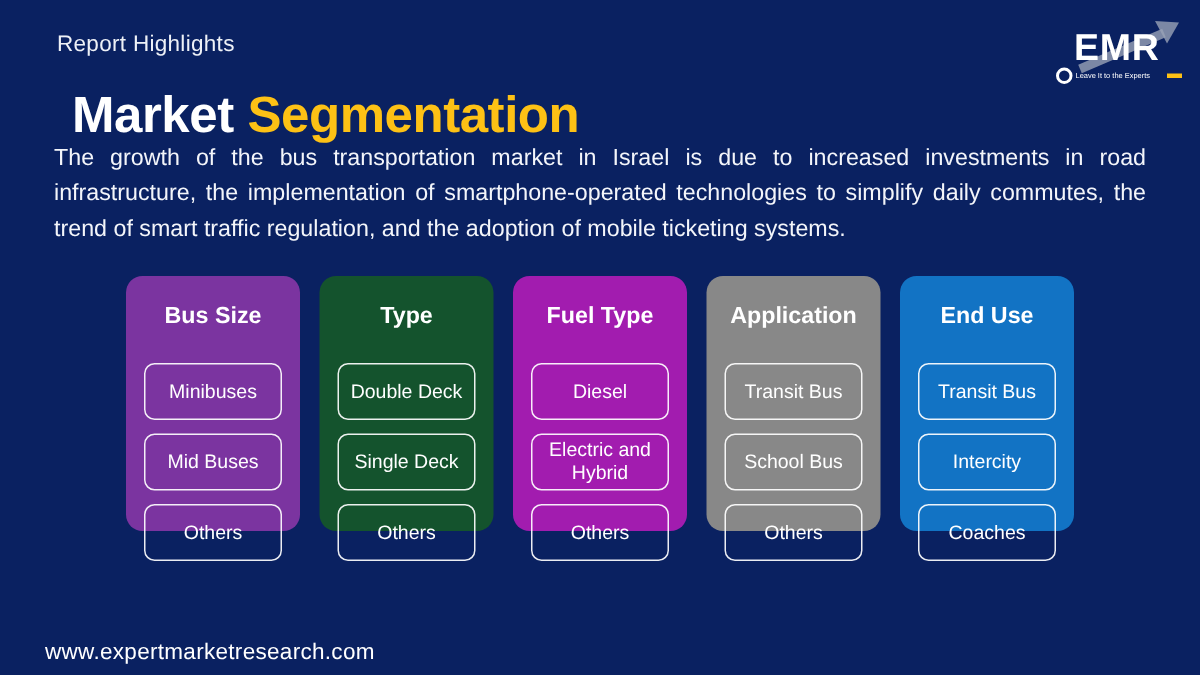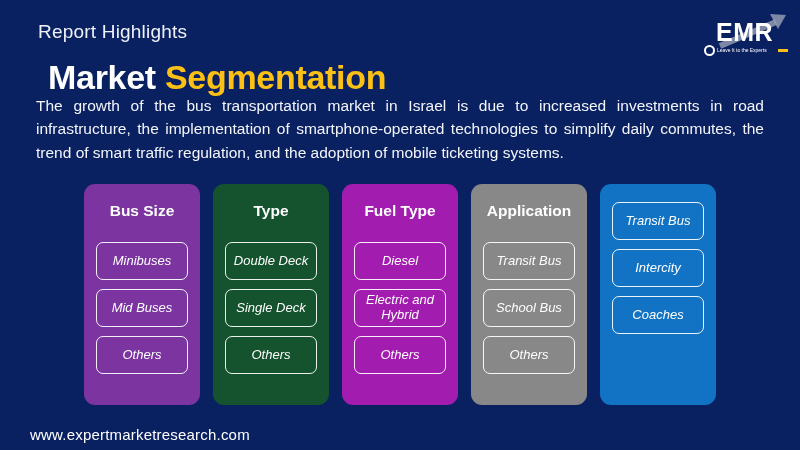--- a/index.html
+++ b/index.html
@@ -7,57 +7,56 @@
     width: 800px; height: 450px;
     background: #0a2161;
     font-family: "Liberation Sans", sans-serif;
     overflow: hidden;
     position: relative;
   }
   .slide { position: absolute; inset: 0; background: #0a2161; }
 
   .eyebrow {
     position: absolute; left: 38px; top: 21px;
-    font-size: 19px; color: #eef1f7; letter-spacing: .2px;
+    font-size: 15px; color: #eef1f7; letter-spacing: .2px;
   }
 
   .title {
     position: absolute; left: 36px; top: 46px; margin: 12px;
     font-size: 34px; font-weight: 700; color: #ffffff; letter-spacing: -0.3px;
     white-space: nowrap;
   }
   .title .accent { color: #fdc115; }
 
   .desc {
     position: absolute; left: 36px; top: 94px; width: 728px; margin: 0;
     font-size: 15.5px; line-height: 1.5; color: #f3f5fa;
     text-align: justify;
   }
 
   .segments {
-    position: absolute; left: 84px; top: 184px; width: 632px; height: 221px;
+    position: absolute; left: 84px; top: 184px; width: 632px; height: 170px;
     display: flex; gap: 13px;
   }
   .seg {
     flex: 1 1 0; border-radius: 11px;
     display: flex; flex-direction: column; align-items: stretch;
     padding: 18px 0 10px 0; box-sizing: border-box;
   }
   .seg-title {
     text-align: center; color: #ffffff; font-weight: 700; font-size: 15.5px;
     margin-bottom: 22px;
   }
   .seg-items { display: flex; flex-direction: column; gap: 9px; align-items: center; }
   .seg-item {
     width: 92px; height: 38px; box-sizing: border-box;
     border: 1px solid rgba(255,255,255,0.92); border-radius: 7px;
     display: flex; align-items: center; justify-content: center;
     color: #ffffff; font-size: 13px; line-height: 1.12; text-align: center;
     padding: 2px 4px;
-    font-style: italic;
   }
 
   .footer {
     position: absolute; left: 30px; bottom: 7px;
     font-size: 15px; font-weight: 400; color: #ffffff; letter-spacing: .2px;
   }
 
   
   .logo { position: absolute; right: 12px; top: 14px; width: 84px; height: 42px; }
   .logo-arrow { position: absolute; right: -2px; top: 0; }
@@ -141,20 +140,21 @@
     <div class="seg" style="background-color: rgb(136, 136, 136); align-items: center;">
       <div class="seg-title">Application</div>
       <div class="seg-items">
         <div class="seg-item">Transit Bus</div>
         <div class="seg-item">School Bus</div>
         <div class="seg-item">Others</div>
       </div>
     </div>
 
     <div class="seg" style="background-color: rgb(18, 115, 196);">
+      <div class="seg-title">End Use</div>
       <div class="seg-items">
         <div class="seg-item">Transit Bus</div>
         <div class="seg-item">Intercity</div>
         <div class="seg-item">Coaches</div>
       </div>
     </div>
 
   </div>
 
   <div class="footer">www.expertmarketresearch.com</div>

